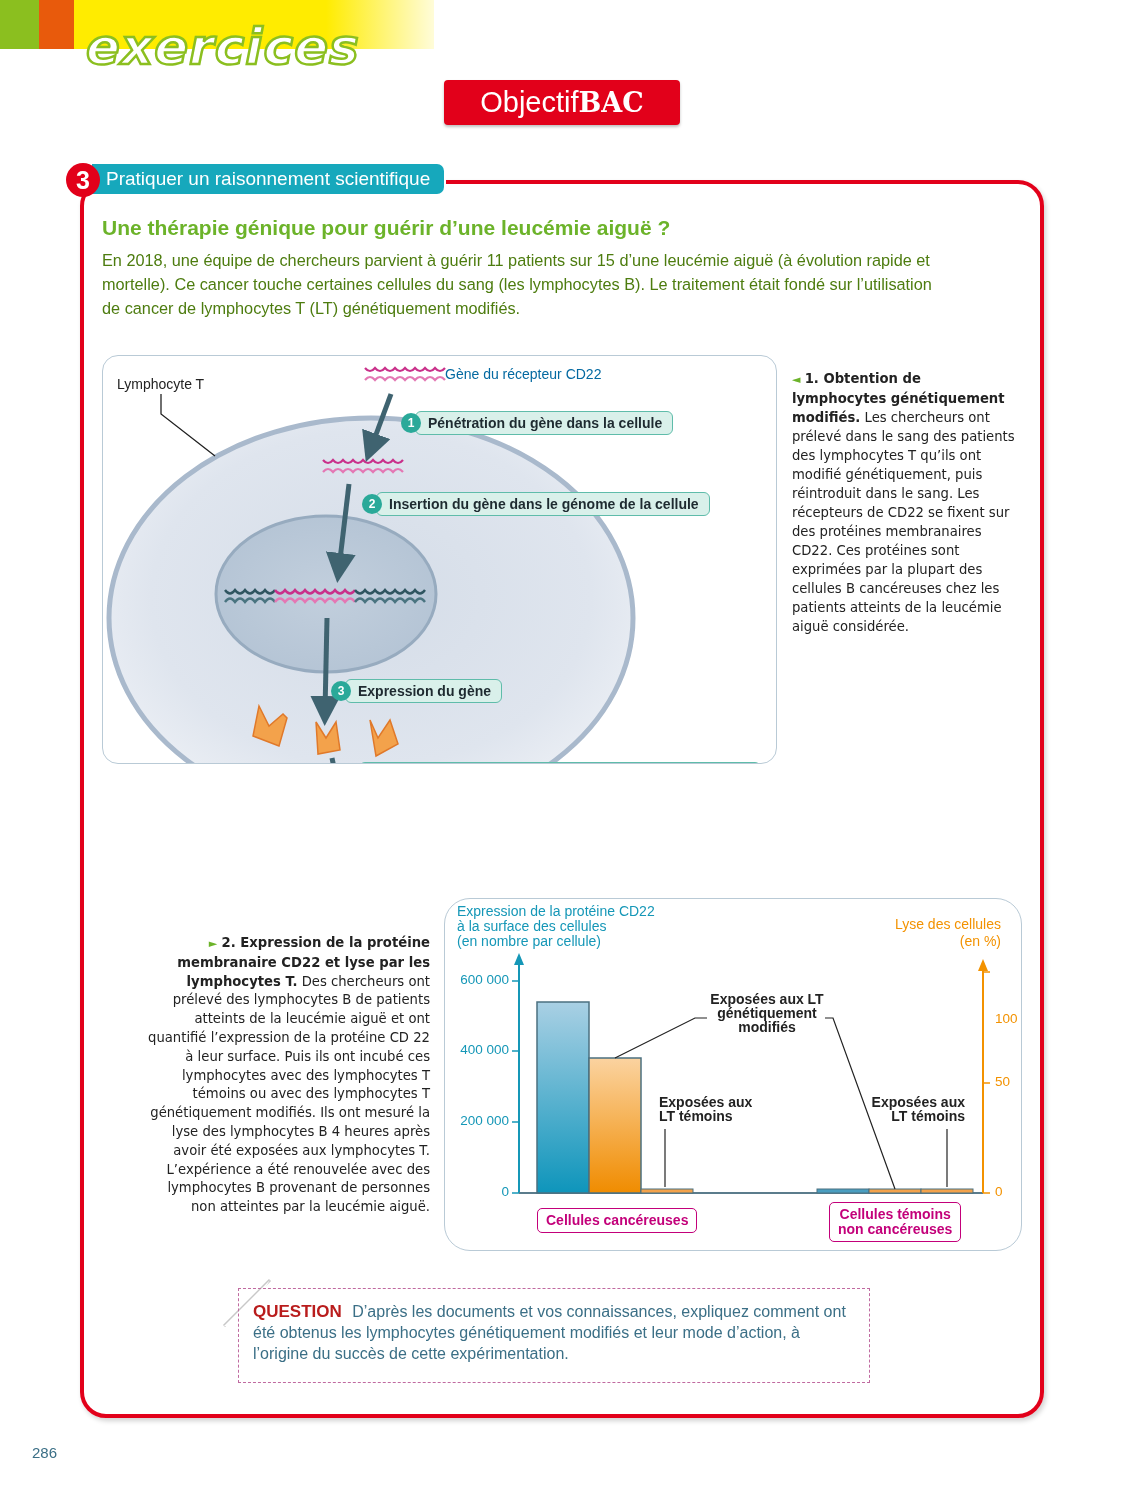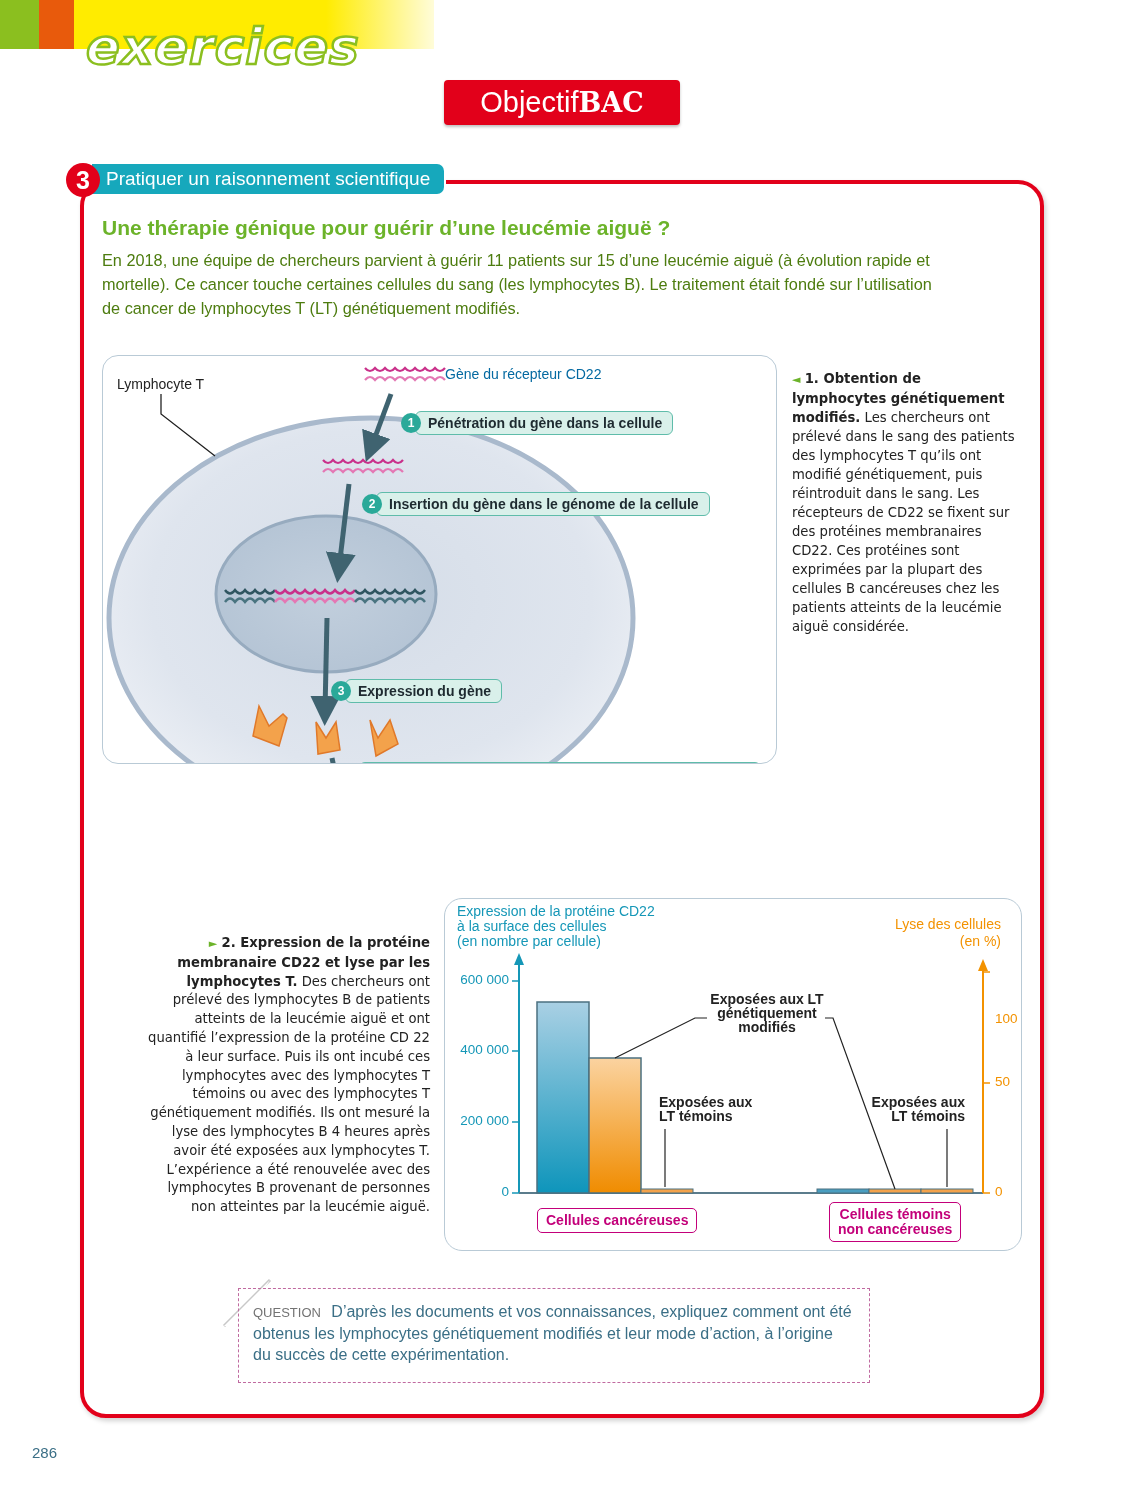--- a/index.html
+++ b/index.html
@@ -56,36 +56,36 @@
     font-size: 13.2px; line-height: 19px; color: #222; }
   .cap1 .hd { font-weight: bold; }
   .tri-l { color: #6cb32a; font-size: 11px; }
 
   .cap2 { position: absolute; left: 140px; top: 934px; width: 290px; text-align: right; font-family: "DejaVu Sans", sans-serif;
     font-size: 13.2px; line-height: 18.8px; color: #222; }
   .cap2 .hd { font-weight: bold; }
 
   
   .chart { position: absolute; left: 444px; top: 898px; width: 578px; height: 353px;
-    border: 1.5px solid #b9cad6; border-radius: 18px; background: #fff; }
+    border: 1.5px solid #b9cad6; border-radius: 26px; background: #fff; }
   .chart svg { position: absolute; left: 0; top: 0; }
   .ct { position: absolute; font-family: "Liberation Sans", sans-serif; }
   .yl-title { left: 12px; top: 5px; color: #1597b7; font-size: 14px; line-height: 15px; }
   .yr-title { right: 20px; top: 17px; color: #f39200; font-size: 14px; line-height: 17px; text-align: right; }
   .tick-l { color: #1597b7; font-size: 13.5px; text-align: right; width: 60px; }
   .tick-r { color: #f39200; font-size: 13.5px; }
   .ann { color: #222; font-size: 14px; line-height: 14px; font-weight: bold; }
   .cat { position: absolute; border: 1.5px solid #c3007a; border-radius: 5px; color: #c3007a; font-weight: bold;
     font-family: "Liberation Sans", sans-serif; font-size: 14px; line-height: 15px; text-align: center; padding: 4px 8px; background: #fff; }
 
   
   .question { position: absolute; left: 238px; top: 1288px; width: 632px; height: 95px;
     border: 1.5px dashed #c06aa0; padding: 12px 14px; font-family: "Liberation Sans", sans-serif;
     font-size: 16px; line-height: 21px; color: #3b6f86; }
-  .question .qlbl { color: #737373; font-weight: normal; font-size: 13px; margin-right: 6px; }
+  .question .qlbl { color: #b91c1c; font-weight: bold; font-size: 17px; margin-right: 6px; }
   .q-corner { position: absolute; left: 220px; top: 1278px; width: 52px; height: 52px; }
 
   .pagenum { position: absolute; left: 32px; top: 1444px; font-family: "Liberation Sans", sans-serif;
     font-size: 15px; color: #3b6f86; }
 </style>
 </head>
 <body>
 
 <div class="bar-green"></div>
 <div class="bar-orange"></div>

